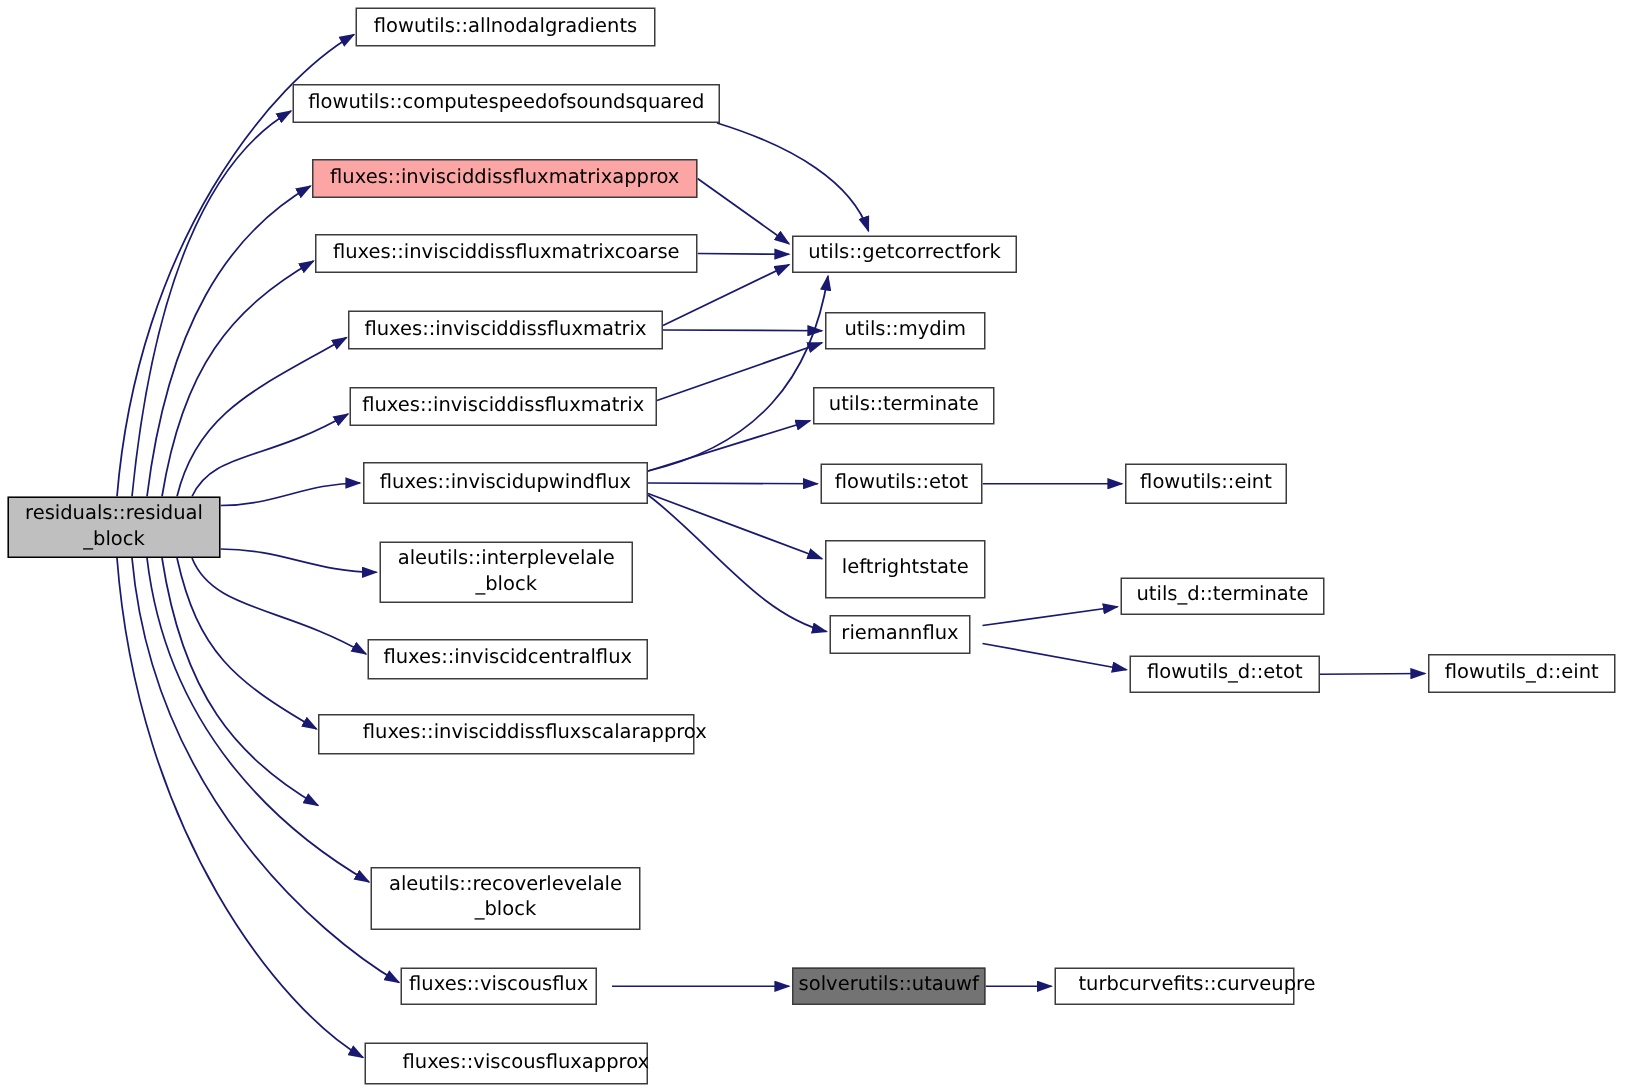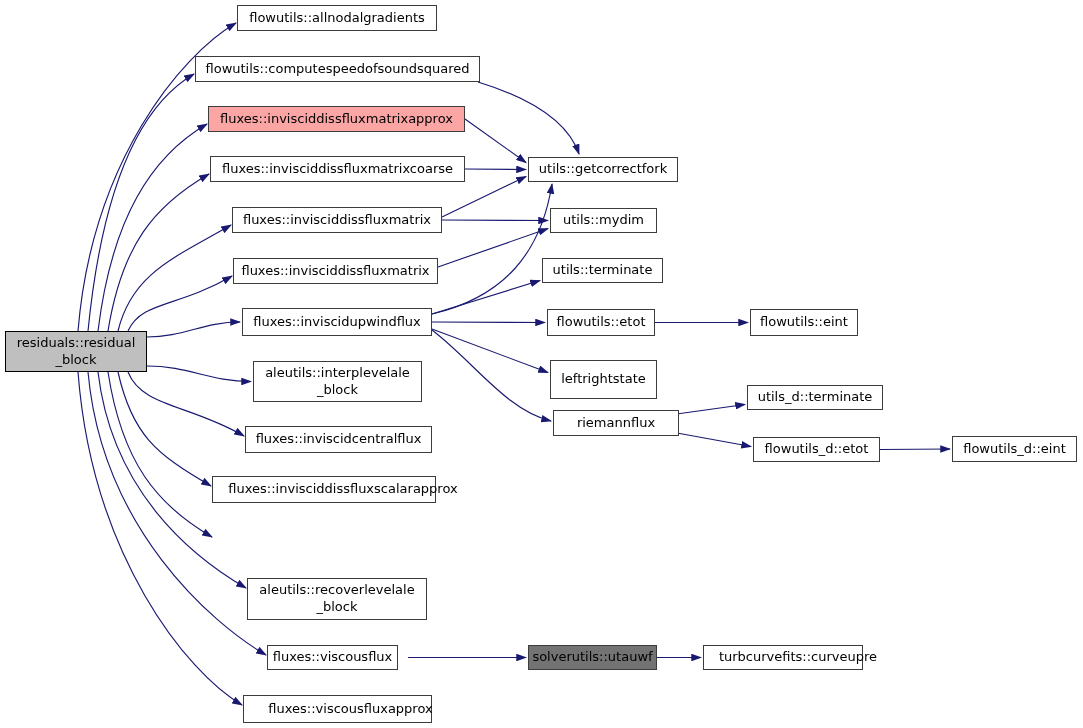--- a/index.html
+++ b/index.html
@@ -84,30 +84,30 @@
     <div class="node" style="left: 237px; top: 5px; width: 200px; height: 26px; background: rgb(255, 255, 255); border-color: rgb(60, 60, 60); color: rgb(0, 0, 0);">flowutils::allnodalgradients</div>
     <div class="node" style="left: 195px; top: 56px; width: 285px; height: 26px; background: rgb(255, 255, 255); border-color: rgb(60, 60, 60); color: rgb(0, 0, 0);">flowutils::computespeedofsoundsquared</div>
     <div class="node" style="left: 208px; top: 106px; width: 257px; height: 26px; background: #fca5a5; border-color: rgb(60, 60, 60); color: rgb(0, 0, 0);">fluxes::invisciddissfluxmatrixapprox</div>
     <div class="node" style="left: 210px; top: 156px; width: 255px; height: 26px; background: rgb(255, 255, 255); border-color: rgb(60, 60, 60); color: rgb(0, 0, 0);">fluxes::invisciddissfluxmatrixcoarse</div>
     <div class="node" style="left: 232px; top: 207px; width: 210px; height: 26px; background: rgb(255, 255, 255); border-color: rgb(60, 60, 60); color: rgb(0, 0, 0);">fluxes::invisciddissfluxmatrix</div>
     <div class="node" style="left: 233px; top: 258px; width: 205px; height: 26px; background: rgb(255, 255, 255); border-color: rgb(60, 60, 60); color: rgb(0, 0, 0);">fluxes::invisciddissfluxmatrix</div>
     <div class="node" style="left: 242px; top: 308px; width: 190px; height: 28px; background: rgb(255, 255, 255); border-color: rgb(60, 60, 60); color: rgb(0, 0, 0);">fluxes::inviscidupwindflux</div>
     <div class="node" style="left: 253px; top: 361px; width: 169px; height: 41px; background: rgb(255, 255, 255); border-color: rgb(60, 60, 60); color: rgb(0, 0, 0);">aleutils::interplevelale
 _block</div>
     <div class="node" style="left: 245px; top: 426px; width: 187px; height: 27px; background: rgb(255, 255, 255); border-color: rgb(60, 60, 60); color: rgb(0, 0, 0);">fluxes::inviscidcentralflux</div>
-    <div class="node" style="left: 212px; top: 476px; width: 224px; height: 27px; background: rgb(255, 255, 255); border-color: rgb(60, 60, 60); color: rgb(0, 0, 0); padding-left: 40px;">fluxes::invisciddissfluxscalarapprox</div>
+    <div class="node" style="left: 212px; top: 476px; width: 251px; height: 27px; background: rgb(255, 255, 255); border-color: rgb(60, 60, 60); color: rgb(0, 0, 0); padding-left: 40px;">fluxes::invisciddissfluxscalarapprox</div>
     <div class="node" style="left: 247px; top: 578px; width: 180px; height: 42px; background: rgb(255, 255, 255); border-color: rgb(60, 60, 60); color: rgb(0, 0, 0);">aleutils::recoverlevelale
 _block</div>
     <div class="node" style="left: 267px; top: 645px; width: 131px; height: 25px; background: rgb(255, 255, 255); border-color: rgb(60, 60, 60); color: rgb(0, 0, 0);">fluxes::viscousflux</div>
     <div class="node" style="left: 243px; top: 695px; width: 189px; height: 28px; background: rgb(255, 255, 255); border-color: rgb(60, 60, 60); color: rgb(0, 0, 0); padding-left: 28px;">fluxes::viscousfluxapprox</div>
     <div class="node" style="left: 528px; top: 157px; width: 150px; height: 25px; background: rgb(255, 255, 255); border-color: rgb(60, 60, 60); color: rgb(0, 0, 0);">utils::getcorrectfork</div>
     <div class="node" style="left: 550px; top: 208px; width: 107px; height: 25px; background: rgb(255, 255, 255); border-color: rgb(60, 60, 60); color: rgb(0, 0, 0);">utils::mydim</div>
     <div class="node" style="left: 542px; top: 258px; width: 121px; height: 25px; background: rgb(255, 255, 255); border-color: rgb(60, 60, 60); color: rgb(0, 0, 0);">utils::terminate</div>
     <div class="node" style="left: 547px; top: 309px; width: 108px; height: 27px; background: rgb(255, 255, 255); border-color: rgb(60, 60, 60); color: rgb(0, 0, 0);">flowutils::etot</div>
     <div class="node" style="left: 550px; top: 360px; width: 107px; height: 39px; background: rgb(255, 255, 255); border-color: rgb(60, 60, 60); color: rgb(0, 0, 0);">leftrightstate</div>
-    <div class="node" style="left: 553px; top: 410px; width: 126px; height: 26px; background: rgb(255, 255, 255); border-color: rgb(60, 60, 60); color: rgb(0, 0, 0);">riemannflux</div>
+    <div class="node" style="left: 553px; top: 410px; width: 94px; height: 26px; background: rgb(255, 255, 255); border-color: rgb(60, 60, 60); color: rgb(0, 0, 0);">riemannflux</div>
     <div class="node" style="left: 528px; top: 645px; width: 129px; height: 25px; background: #737373; border-color: rgb(60, 60, 60); color: rgb(0, 0, 0);">solverutils::utauwf</div>
     <div class="node" style="left: 750px; top: 309px; width: 108px; height: 27px; background: rgb(255, 255, 255); border-color: rgb(60, 60, 60); color: rgb(0, 0, 0);">flowutils::eint</div>
     <div class="node" style="left: 747px; top: 385px; width: 136px; height: 25px; background: rgb(255, 255, 255); border-color: rgb(60, 60, 60); color: rgb(0, 0, 0);">utils_d::terminate</div>
     <div class="node" style="left: 753px; top: 437px; width: 127px; height: 25px; background: rgb(255, 255, 255); border-color: rgb(60, 60, 60); color: rgb(0, 0, 0);">flowutils_d::etot</div>
     <div class="node" style="left: 703px; top: 645px; width: 160px; height: 25px; background: rgb(255, 255, 255); border-color: rgb(60, 60, 60); color: rgb(0, 0, 0); padding-left: 32px;">turbcurvefits::curveupre</div>
     <div class="node" style="left: 952px; top: 436px; width: 125px; height: 26px; background: rgb(255, 255, 255); border-color: rgb(60, 60, 60); color: rgb(0, 0, 0);">flowutils_d::eint</div>
   </div>
 
 </body></html>

